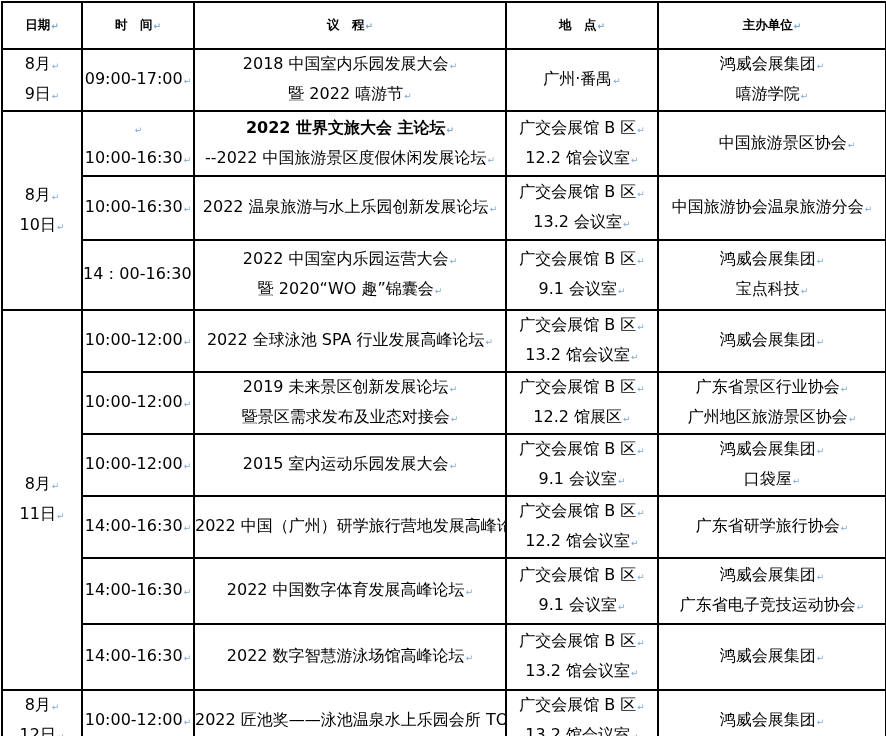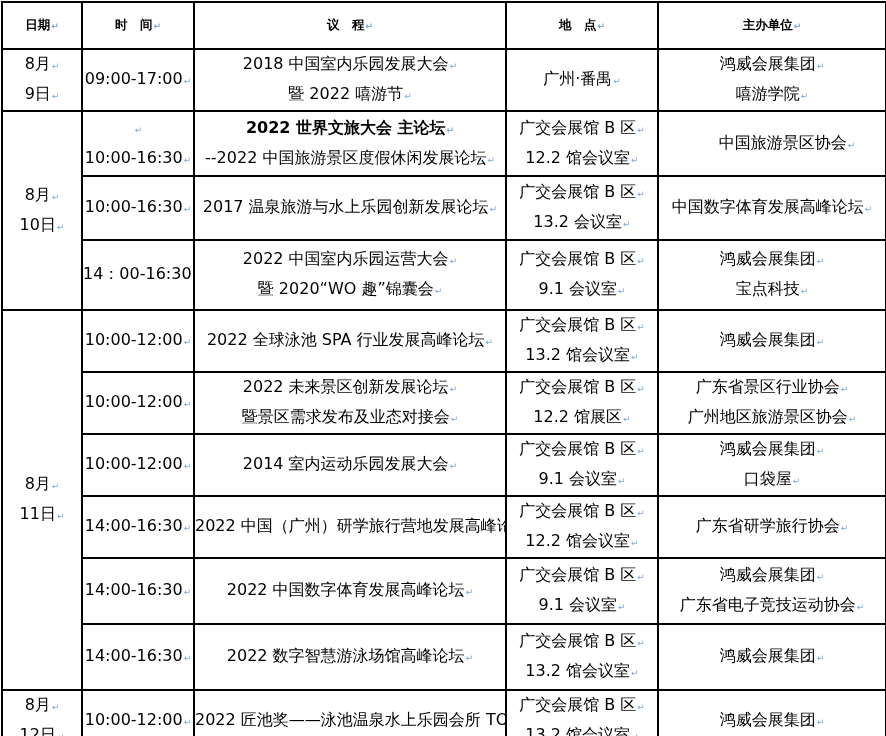--- a/index.html
+++ b/index.html
@@ -119,28 +119,28 @@
         </td>
         <td class="left-ish">
           <span class="para mark">中国旅游景区协会</span>
         </td>
       </tr>
       <tr style="height: 64px;">
         <td>
           <span class="para mark">10:00-16:30</span>
         </td>
         <td>
-          <span class="para mark">2017 温泉旅游与水上乐园创新发展论坛</span>
+          <span class="para mark">2022 温泉旅游与水上乐园创新发展论坛</span>
         </td>
         <td>
           <span class="para mark">广交会展馆 B 区</span>
           <span class="para mark">13.2 会议室</span>
         </td>
         <td>
-          <span class="para mark">中国数字体育发展高峰论坛</span>
+          <span class="para mark">中国旅游协会温泉旅游分会</span>
         </td>
       </tr>
       <tr style="height: 70px;">
         <td>
           <span class="para mark">14：00-16:30</span>
         </td>
         <td>
           <span class="para mark">2022 中国室内乐园运营大会</span>
           <span class="para mark">暨 2020“WO 趣”锦囊会</span>
         </td>
@@ -170,38 +170,38 @@
         </td>
         <td>
           <span class="para mark">鸿威会展集团</span>
         </td>
       </tr>
       <tr style="height: 58px;">
         <td>
           <span class="para mark">10:00-12:00</span>
         </td>
         <td>
-          <span class="para mark">2022 未来景区创新发展论坛</span>
+          <span class="para mark">2019 未来景区创新发展论坛</span>
           <span class="para mark">暨景区需求发布及业态对接会</span>
         </td>
         <td>
           <span class="para mark">广交会展馆 B 区</span>
           <span class="para mark">12.2 馆展区</span>
         </td>
         <td>
           <span class="para mark">广东省景区行业协会</span>
           <span class="para mark">广州地区旅游景区协会</span>
         </td>
       </tr>
       <tr style="height: 57px;">
         <td>
           <span class="para mark">10:00-12:00</span>
         </td>
         <td>
-          <span class="para mark">2014 室内运动乐园发展大会</span>
+          <span class="para mark">2015 室内运动乐园发展大会</span>
         </td>
         <td>
           <span class="para mark">广交会展馆 B 区</span>
           <span class="para mark">9.1 会议室</span>
         </td>
         <td>
           <span class="para mark">鸿威会展集团</span>
           <span class="para mark">口袋屋</span>
         </td>
       </tr>

